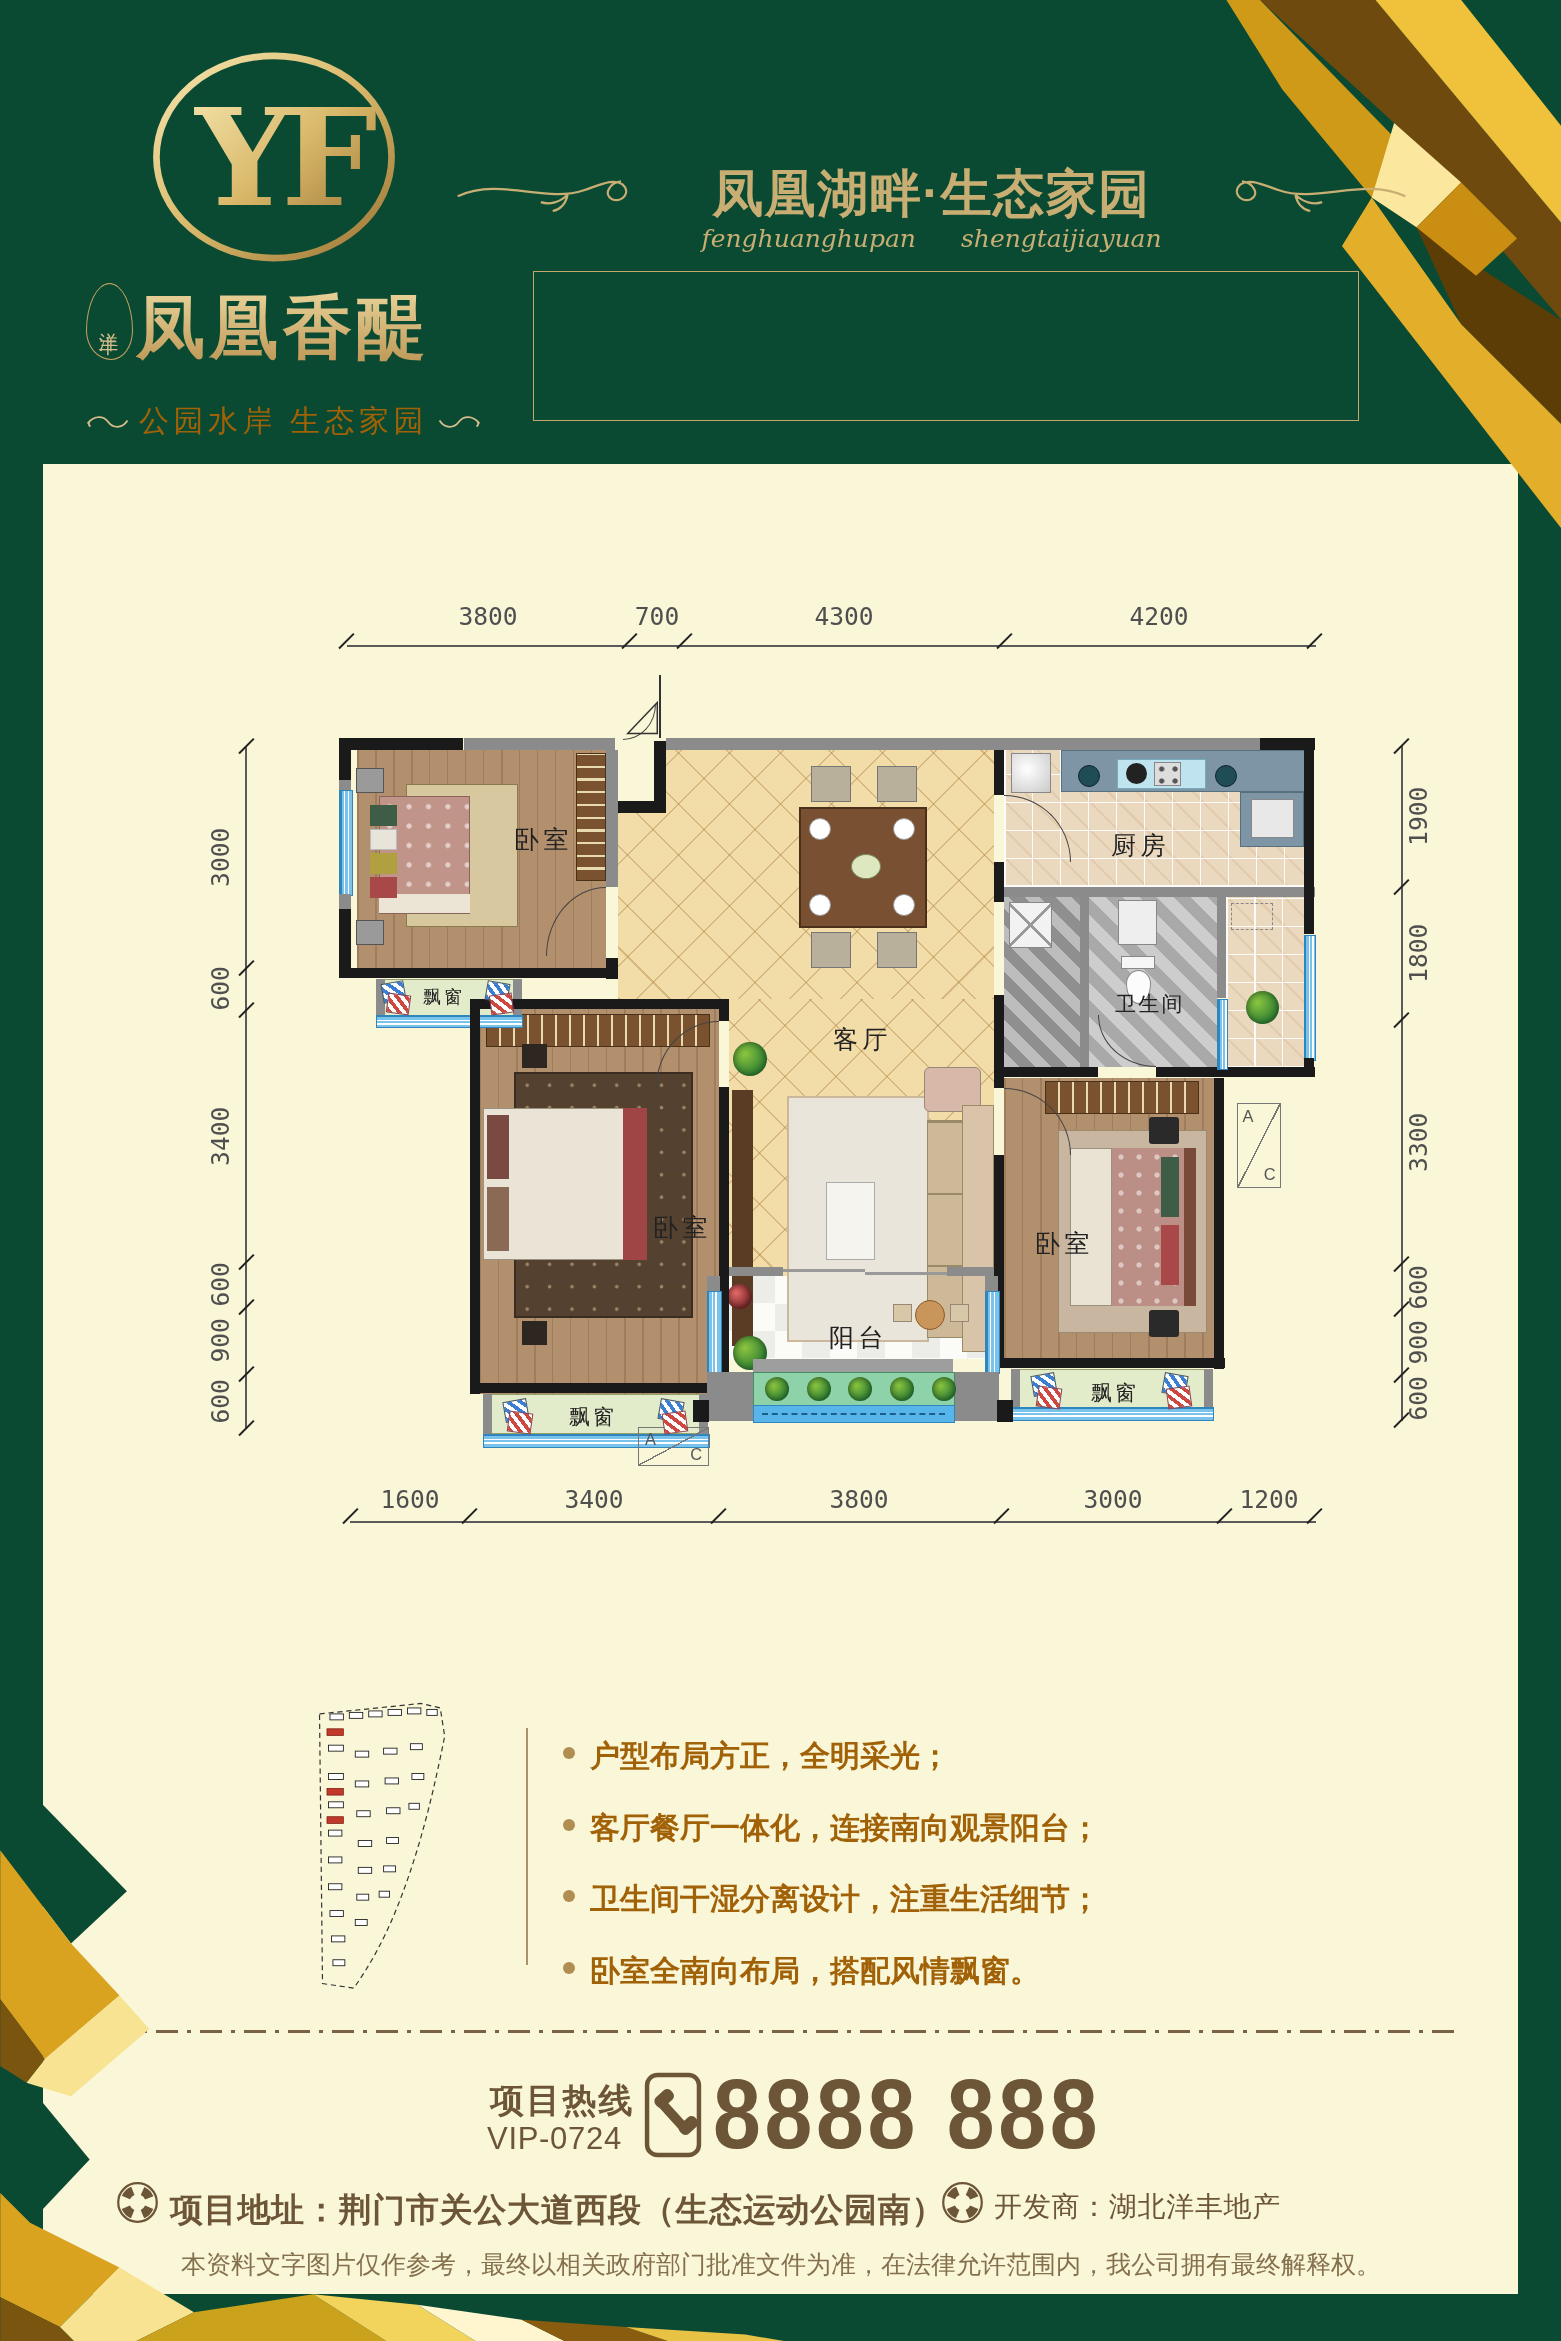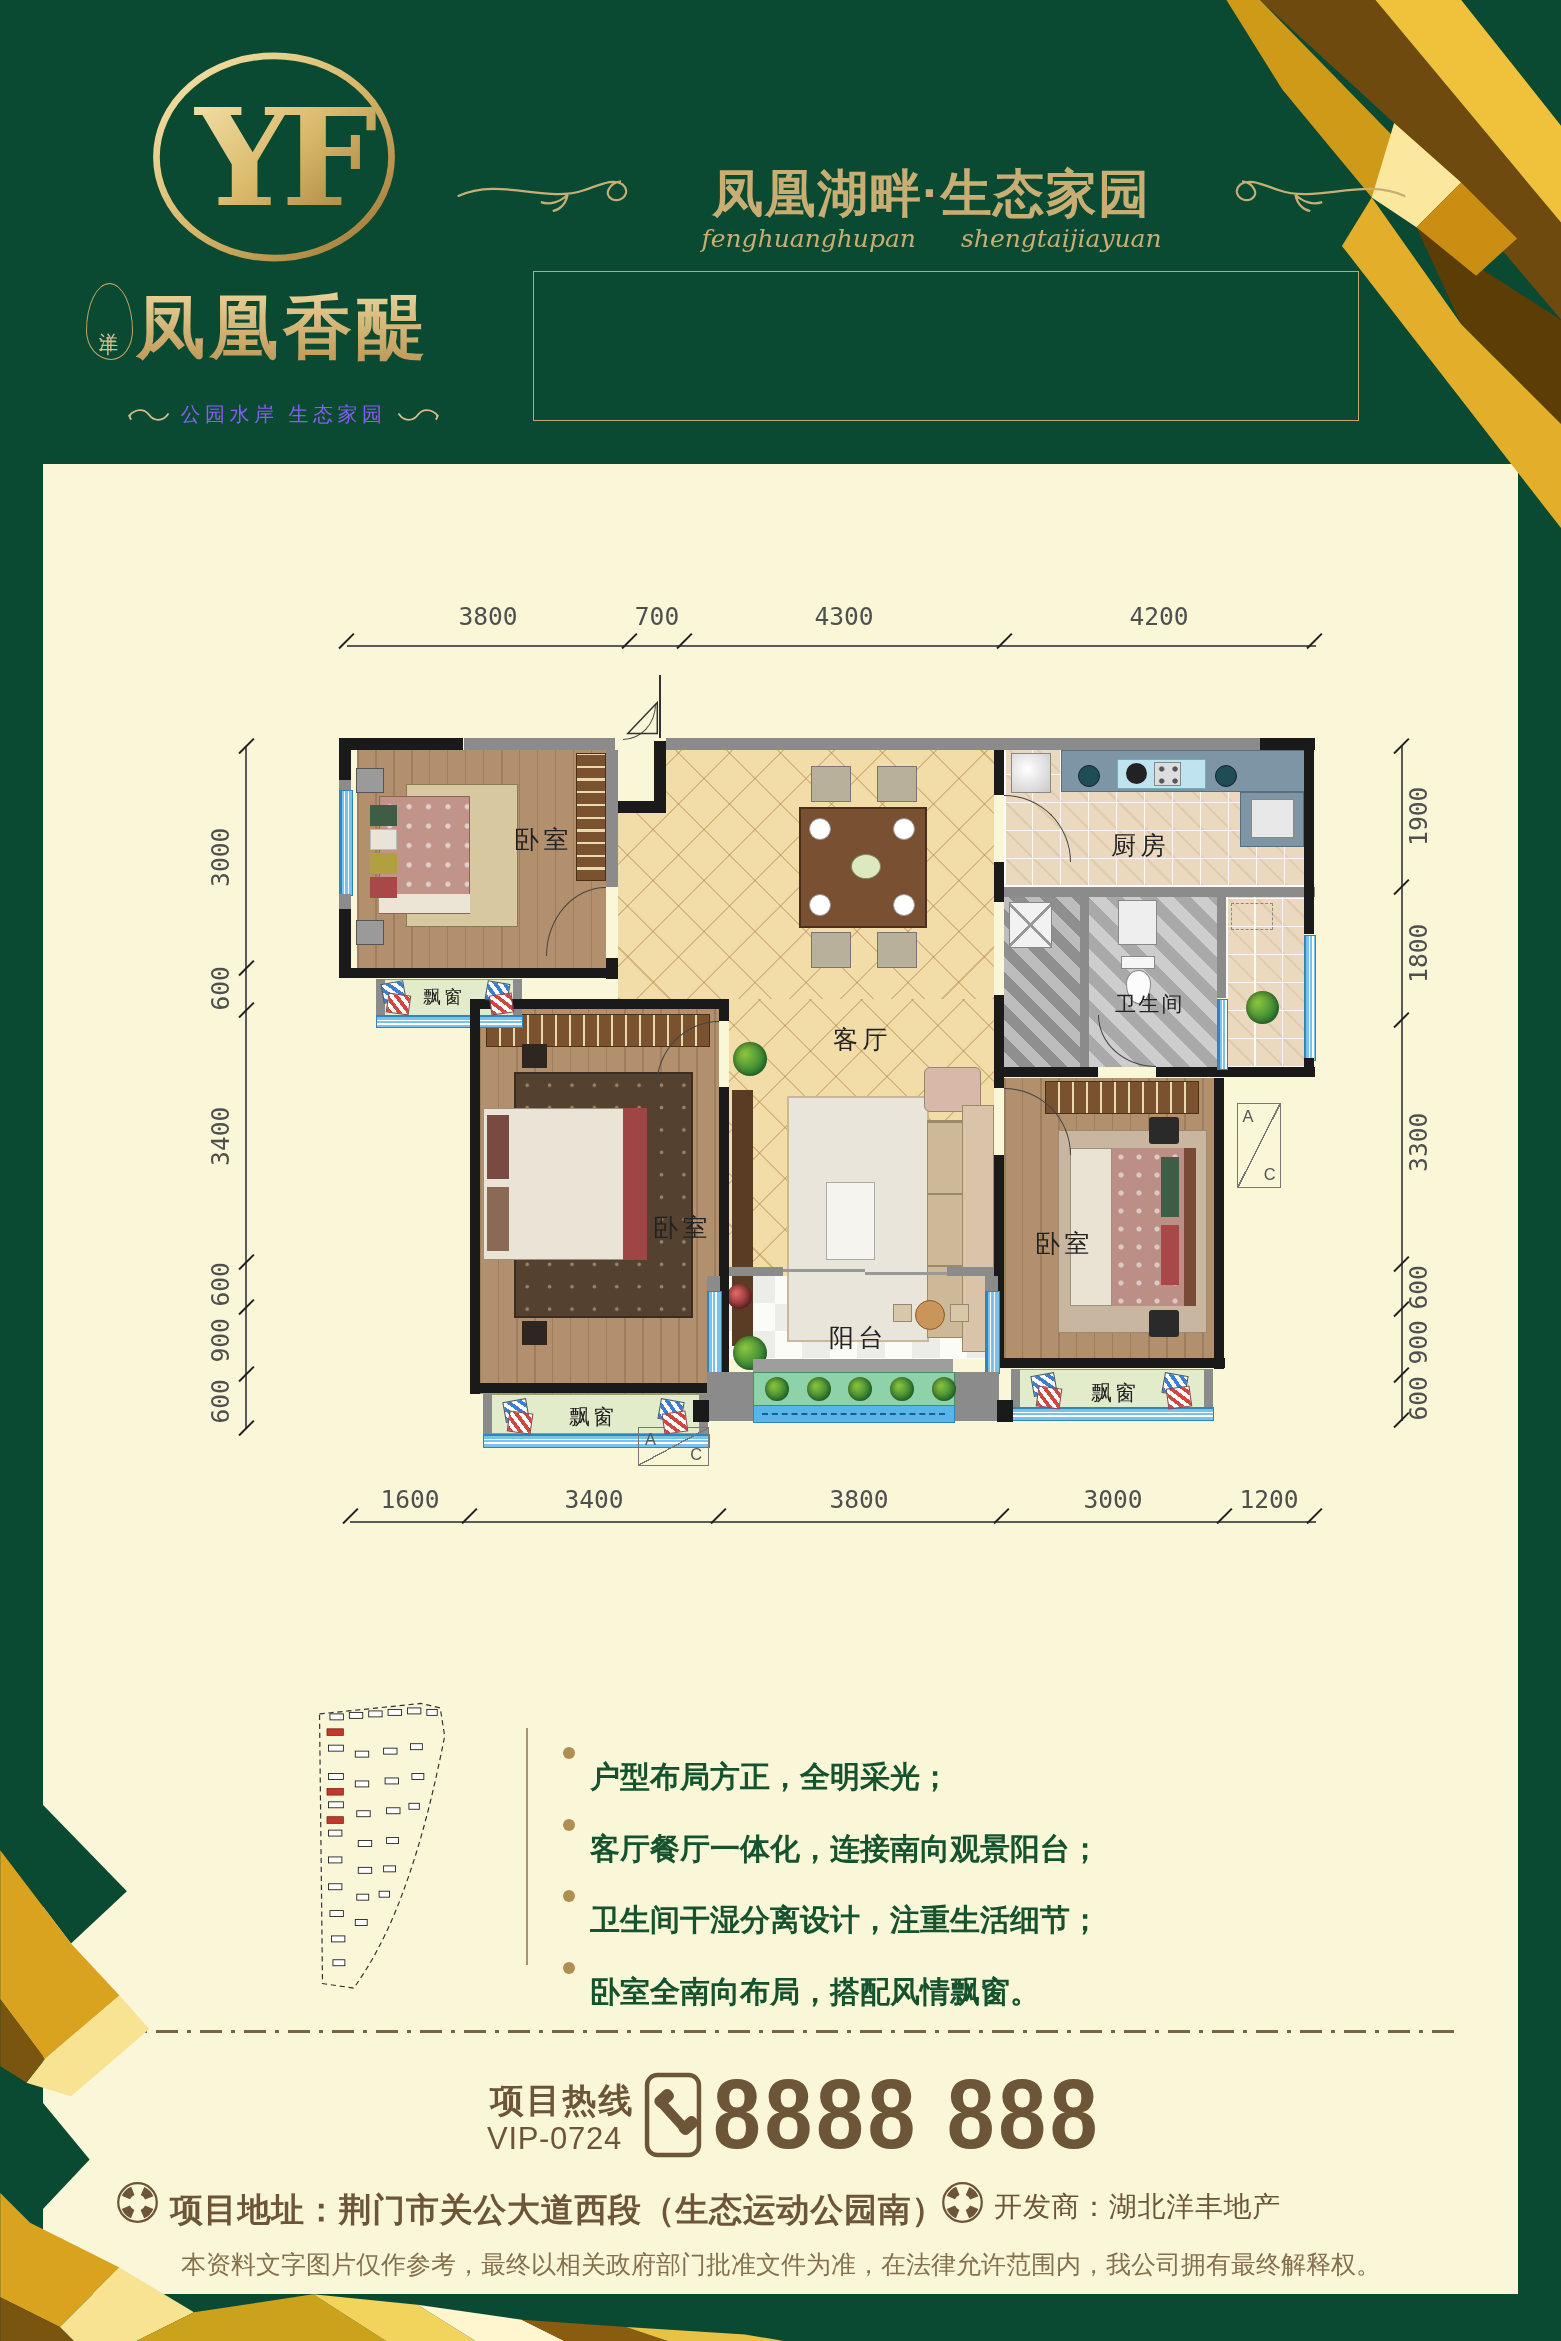--- a/index.html
+++ b/index.html
@@ -36,21 +36,21 @@
   .stB{position:absolute;background:repeating-linear-gradient(45deg,#3b7fd4 0 3.7px,#fff 3.7px 7.5px);border:0.7px solid #456;}
   .stR{position:absolute;background:repeating-linear-gradient(45deg,#cf4840 0 3.7px,#fff 3.7px 7.5px);border:0.7px solid #845;}
   .plant{position:absolute;border-radius:50%;background:radial-gradient(circle at 35% 35%,#8CC63F,#2E7D32 72%);box-shadow:inset 0 0 7.5px rgba(0,0,0,.45);}
   .arc{position:absolute;box-sizing:border-box;}
   .dim{position:absolute;font-family:"DejaVu Sans Mono",monospace;font-size:24.6px;line-height:1;color:#4F4F4F;width:104px;text-align:center;}
   .dimv{position:absolute;font-family:"DejaVu Sans Mono",monospace;font-size:24.6px;line-height:1;color:#4F4F4F;width:89px;text-align:center;transform:rotate(-90deg);}
   .dline{position:absolute;background:#5A5A5A;}
   .tick{position:absolute;width:21px;height:2.2px;background:#222;transform:rotate(-45deg);}
   .fur{position:absolute;box-sizing:border-box;}
   
-  .feat{position:absolute;font-size:30px;font-weight:600;color:#14532d;line-height:1.2;white-space:nowrap;margin-top:21px;}
+  .feat{position:absolute;font-size:30px;font-weight:600;color:#a16207;line-height:1.2;white-space:nowrap;}
   .fdot{position:absolute;width:12px;height:12px;border-radius:50%;background:#B08E52;}
   .brown{color:#6D5638;}
 </style>
 </head>
 <body>
 
 <div class="page">
 
   <div class="hdr"></div>
   <div class="sideL"></div>
@@ -79,21 +79,21 @@
     <text x="62" y="210" font-family="DejaVu Serif,serif" font-weight="bold" font-size="182" letter-spacing="-14" fill="url(#gl)">YF</text>
   </svg>
   <div class="a" style="left:86px;top:283px;width:45px;height:75px;border:1.5px solid #C9A360;border-radius:50% 50% 46% 54%/62% 62% 38% 38%;display:flex;align-items:center;justify-content:center;">
     <span style="writing-mode:vertical-rl;font-size:19.4px;color:#D6BD8A;letter-spacing:4.5px;">洋丰</span>
   </div>
   <div class="a gold" style="left:136px;top:282px;width:298px;font-family:'DejaVu Serif',serif;font-weight:bold;font-size:69px;letter-spacing:4.5px;background:linear-gradient(180deg,#EED9A0,#B8904E);-webkit-background-clip:text;background-clip:text;-webkit-text-fill-color:transparent;color:#C9A360;">凤凰香醍</div>
   <div class="a" style="left:82px;top:401px;width:403px;display:flex;align-items:center;justify-content:center;gap:10.4px;">
     <svg width="43" height="18" viewBox="0 0 58 24">
         <path d="M2,14 C12,2 24,4 30,12 C36,20 48,22 56,10 M6,18 c-3,-2 -3,-6 0,-8" fill="none" stroke="#D6BD8A" stroke-width="2.5"></path>
       </svg>
-    <span style="font-size:20px;letter-spacing:4.5px;color:#8b5cf6;">公园水岸 生态家园</span>
+    <span style="font-size:30px;letter-spacing:4.5px;color:#a16207;">公园水岸 生态家园</span>
     <svg width="43" height="18" viewBox="0 0 58 24" style="transform:scaleX(-1);">
         <path d="M2,14 C12,2 24,4 30,12 C36,20 48,22 56,10 M6,18 c-3,-2 -3,-6 0,-8" fill="none" stroke="#D6BD8A" stroke-width="2.5"></path>
       </svg>
   </div>
 
   <svg class="a" style="left:456px;top:165px;" width="183" height="49" viewBox="0 0 246 66">
     <path d="M2,42 C60,16 120,52 172,34 C196,26 212,18 224,26 C236,36 224,52 210,46 C198,40 206,24 222,22 M150,40 c-10,10 -24,14 -36,10 M150,40 c-2,12 -10,20 -20,22" fill="none" stroke="#C9AE74" stroke-width="3"></path>
   </svg>
   <div class="a" style="left:641px;top:160px;width:581px;text-align:center;font-size:51px;font-weight:600;letter-spacing:1.5px;color:#C9AE74;">凤凰湖畔·生态家园</div>
   <svg class="a" style="left:1224px;top:165px;transform:scaleX(-1);" width="183" height="49" viewBox="0 0 246 66">

